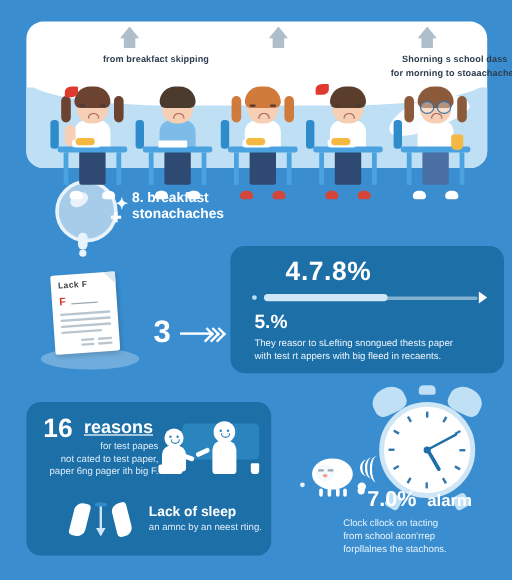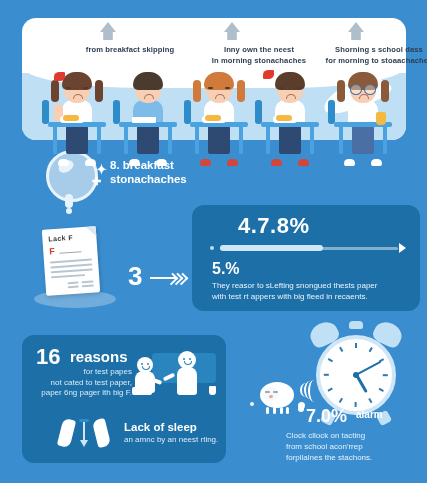--- a/index.html
+++ b/index.html
@@ -156,21 +156,21 @@
             border-left:7px solid #ffffff;border-top:5px solid transparent;
             border-bottom:5px solid transparent;}
   .sub-pct{position:absolute;left:20px;top:55px;color:#ffffff;font-size:16px;font-weight:800;}
   .sub-label{position:absolute;left:62px;top:59px;color:#ffffff;font-size:11px;font-weight:800;}
   .panel-body{position:absolute;left:20px;top:76px;width:196px;color:#eaf4fc;
               font-size:8px;line-height:10.5px;}
 
   
   .panel-reasons{left:22px;top:335px;width:204px;height:128px;}
   .r-num{position:absolute;left:14px;top:9px;color:#ffffff;font-size:22px;font-weight:800;}
-  .r-word{position:absolute;left:48px;top:13px;color:#ffffff;font-size:15px;font-weight:800;}
+  .r-word{position:absolute;left:48px;top:13px;color:#ffffff;font-size:15px;font-weight:800;text-decoration:underline;}
   .r-lines{position:absolute;left:6px;top:32px;width:104px;color:#dcecf8;
            font-size:8px;line-height:10.5px;text-align:right;}
   .r-scene{position:absolute;left:108px;top:14px;width:88px;height:48px;}
   .r-board{position:absolute;left:22px;top:4px;width:64px;height:30px;
            background:#2a85bf;border-radius:4px;}
   .fig{position:absolute;bottom:0;}
   .fig-head{position:absolute;left:50%;width:16px;height:16px;margin-left:-8px;
             border-radius:50%;background:#ffffff;}
   .fig-body{position:absolute;left:50%;width:20px;height:22px;margin-left:-10px;
             border-radius:8px 8px 3px 3px;background:#ffffff;}
@@ -238,21 +238,21 @@
            border-top:none;border-bottom:none;border-right:none;}
   .zz .z1{left:0;top:3px;height:14px;}
   .zz .z2{left:4px;top:1px;height:18px;}
   .zz .z3{left:8px;top:0px;height:22px;}
   .dot-s{position:absolute;left:-8px;top:22px;width:4px;height:4px;border-radius:50%;
          background:#ffffff;opacity:.9;}
   .dot-s2{position:absolute;left:40px;top:26px;width:6px;height:6px;border-radius:50%;
           background:#ffffff;}
 
   .alarm-pct{position:absolute;left:306px;top:406px;color:#ffffff;font-size:18px;font-weight:800;}
-  .alarm-word{position:absolute;left:356px;top:409px;color:#ffffff;font-size:10px;font-weight:800;}
+  .alarm-word{position:absolute;left:356px;top:409px;color:#ffffff;font-size:14px;font-weight:800;}
   .alarm-sub{position:absolute;left:286px;top:430px;width:136px;text-align:left;
              color:#e6f2fb;font-size:8px;line-height:11px;}
 </style>
 </head>
 <body>
 
 <div class="stage">
 
   <div class="scene">
     <div class="scene-card"></div>
@@ -260,24 +260,20 @@
     <div class="wall-curve"></div>
 
     <div class="vent" style="left:78px"></div>
     <div class="vent" style="left:202px"></div>
     <div class="vent" style="left:326px"></div>
 
     <div class="steam"></div>
 
     <div class="bubble b1">
       <div>from breakfact skipping</div>
-    </div>
-    <div class="bubble b2">
-      <div>Inny own the neest</div>
-      <div>In morning stonachaches</div>
     </div>
     <div class="bubble b3">
       <div>Shorning s  school dass</div>
       <div>for morning to stoaachaches</div>
     </div>
 
     <div class="student s1">
       <div class="chair-back"></div>
       <div class="legs"></div>
       <div class="hair-side hair-l" style="background:#6b4330"></div>

